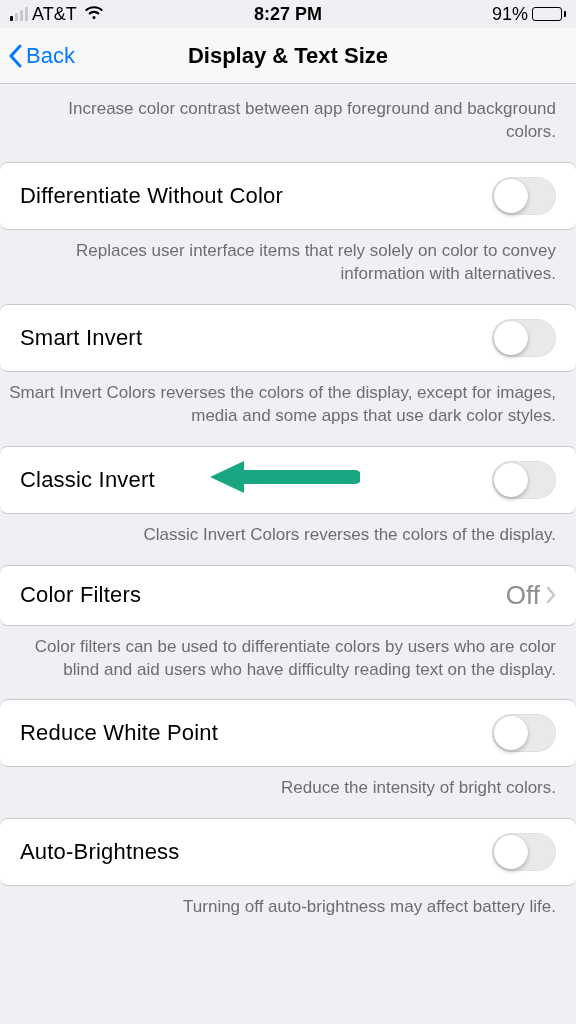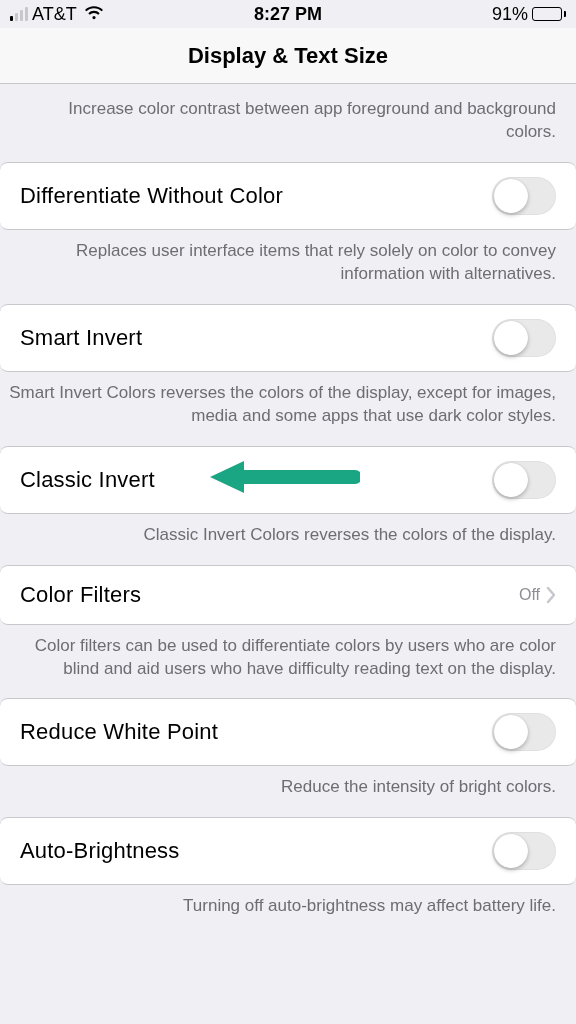--- a/index.html
+++ b/index.html
@@ -28,21 +28,21 @@
 
   
   .content { height: calc(1024px - 28px - 56px); overflow: hidden; text-align: right; }
 
   
   .group-footer { padding: 10px 20px 18px 20px; font-size: 17px; line-height: 1.35; color: #6d6d72; background: #efeff4; }
   .group-footer.top { padding-top: 14px; }
   .row { background: #fff; border-top: 1px solid #c8c7cc; border-bottom: 1px solid #c8c7cc; padding: 14px 20px; display: flex; align-items: center; justify-content: space-between; font-size: 22px; min-height: 60px; position:relative;border-radius:8px; }
   .row + .group-footer { border-top: none; padding-left: 8px; }
   .row-label { color: #000; letter-spacing: 0.2px; }
-  .row-value { color: #8e8e93; font-size: 16px; display: flex; align-items: center; gap: 6px; }
+  .row-value { color: #8e8e93; font-size: 26px; display: flex; align-items: center; gap: 6px; }
   .chevron { width: 10px; height: 18px; }
 
   
   .toggle { width: 64px; height: 38px; background: #e9e9ea; border-radius: 19px; position: relative; flex-shrink:0; box-shadow: inset 0 0 0 1px rgba(0,0,0,0.04); }
   .toggle .knob { width: 34px; height: 34px; background: #fff; border-radius: 50%; position: absolute; top: 2px; left: 2px; box-shadow: 0 2px 4px rgba(0,0,0,0.25), 0 0 1px rgba(0,0,0,0.15); }
 
   
   .arrow-annot { position: absolute; left: 210px; top: 50%; transform: translateY(-50%); pointer-events: none; }
 </style>
 </head>
@@ -69,20 +69,26 @@
     <div class="status-right">
       <span>91%</span>
       <span class="battery">
         <span class="battery-shell"><span class="battery-fill"></span></span>
         <span class="battery-nub"></span>
       </span>
     </div>
   </div>
 
   <div class="nav-bar">
+    <div class="nav-back">
+      <svg class="nav-back-chev" viewBox="0 0 14 24">
+          <path d="M12 2 3 12l9 10" stroke="#007aff" stroke-width="3" fill="none" stroke-linecap="round" stroke-linejoin="round"></path>
+        </svg>
+      <span>Back</span>
+    </div>
     <div class="nav-title">Display &amp; Text Size</div>
   </div>
 
   <div class="content">
 
     <div class="group-footer top">Increase color contrast between app foreground and background colors.</div>
 
     <div class="row">
       <span class="row-label">Differentiate Without Color</span>
       <span class="toggle">

